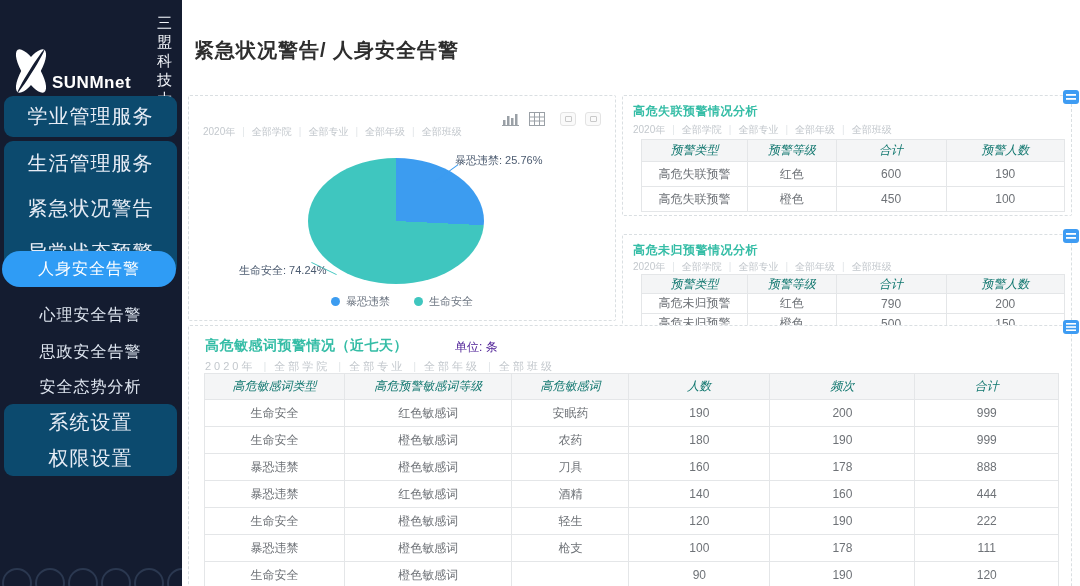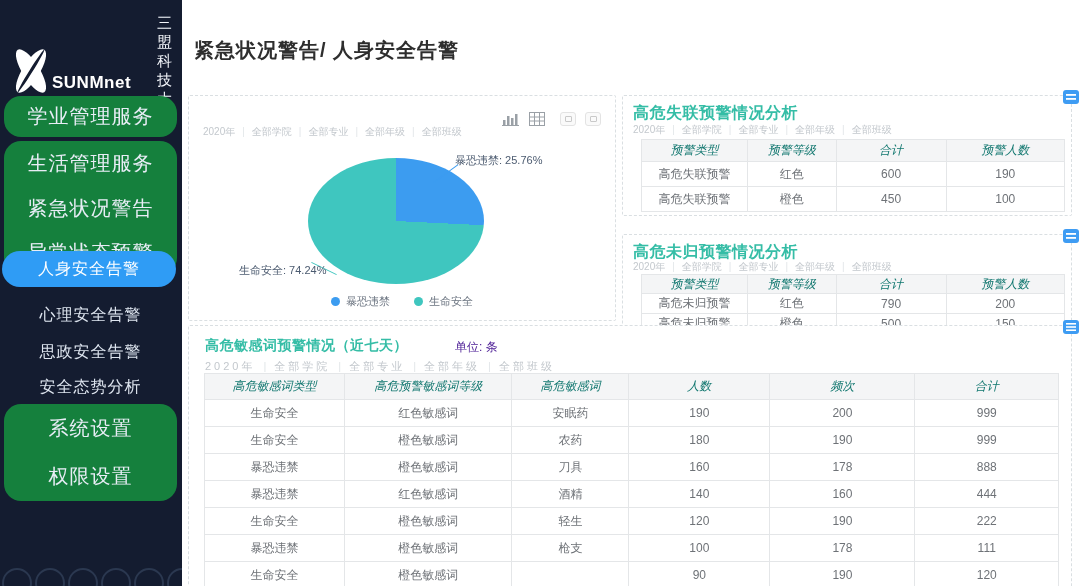--- a/index.html
+++ b/index.html
@@ -7,24 +7,24 @@
     font-family:"Liberation Sans","DejaVu Sans",sans-serif; }
   .stage { position:relative; width:1080px; height:586px; overflow:hidden; background:#fff; }
 
   
   .sidebar { position:absolute; left:0; top:0; width:182px; height:586px; background:#141C30; overflow:hidden; }
   .logo { position:absolute; left:2px; top:14px; display:flex; align-items:center; }
   .logo svg { flex:0 0 auto; }
   .brand { color:#fff; font-weight:bold; font-size:17px; margin-left:-8px; letter-spacing:0.5px;margin-top:24px; }
   .org { color:#f2f5fa; font-size:15px; margin-left:26px; }
 
-  .menu-box { position:absolute; left:4px; right:5px; background:#15803d; border-radius:17px; }
+  .menu-box { position:absolute; left:4px; right:5px; background:#0c4a6e; border-radius:9px; }
   .box-academic { top:96px; height:41px; }
   .box-group { top:141px; height:134px; display:flex; flex-direction:column; }
-  .box-settings { top:404px; height:97px; display:flex; flex-direction:column; }
+  .box-settings { top:404px; height:72px; display:flex; flex-direction:column; }
   .m-item { display:flex; align-items:center; justify-content:center; color:#E8EDF6; font-size:20px; letter-spacing:1px; cursor:pointer; }
   .box-academic .m-item { height:100%; }
   .box-group .m-item { flex:1; }
   .box-settings .m-item { flex:1; font-size:20px; }
 
   .active-pill { position:absolute; left:2px; right:6px; top:251px; height:36px; background:#2F9CF5; border-radius:18px;
     display:flex; align-items:center; justify-content:center; color:#fff; font-size:16px; letter-spacing:1px; cursor:pointer; }
   .sub-item { position:absolute; left:4px; right:5px; height:32px; display:flex; align-items:center; justify-content:center;
     color:#DFE6F0; font-size:16px; letter-spacing:1px; cursor:pointer; }
   .sub-psych { top:299px; } .sub-ideology { top:336px; } .sub-analysis { top:371px; }
@@ -60,21 +60,21 @@
   .legend .dot { width:9px; height:9px; border-radius:50%; }
 
   
   table { border-collapse:collapse; table-layout:fixed; width:100%; }
   th, td { border:1px solid #e4e6e8; text-align:center; font-weight:normal; overflow:hidden; white-space:nowrap; }
   th { background:#f4f5f6; color:#0f766e;font-style:italic; }
   td { color:#6e7277; background:#fff; }
 
   .p-lost { left:440px; top:95px; width:450px; height:121px; }
   .p-return { left:440px; top:234px; width:450px; height:98px; }
-  .p-lost .panel-title, .p-return .panel-title { left:10px; top:7px; font-size:16px;text-align:center; }
+  .p-lost .panel-title, .p-return .panel-title { left:10px; top:7px; font-size:12px;text-align:center; }
   .p-lost .filters { left:10px; top:27px; } .p-return .filters { left:10px; top:25px; }
   .tbl-lost { position:absolute; left:18px; top:43px; width:424px; font-size:12px; }
   .tbl-lost th { height:22px; } .tbl-lost td { height:25px; }
   .tbl-return { position:absolute; left:18px; top:39px; width:424px; font-size:12px; }
   .tbl-return th { height:19px; } .tbl-return td { height:20px; }
 
   .p-words { left:6px; top:325px; width:884px; height:270px; }
   .p-words .panel-title { left:16px; top:11px; }
   .unit { position:absolute; left:266px; top:13px; font-size:12px; color:#4c1d95; }
   .p-words .filters { left:16px; top:33px; font-size:11px; letter-spacing:3px; }

